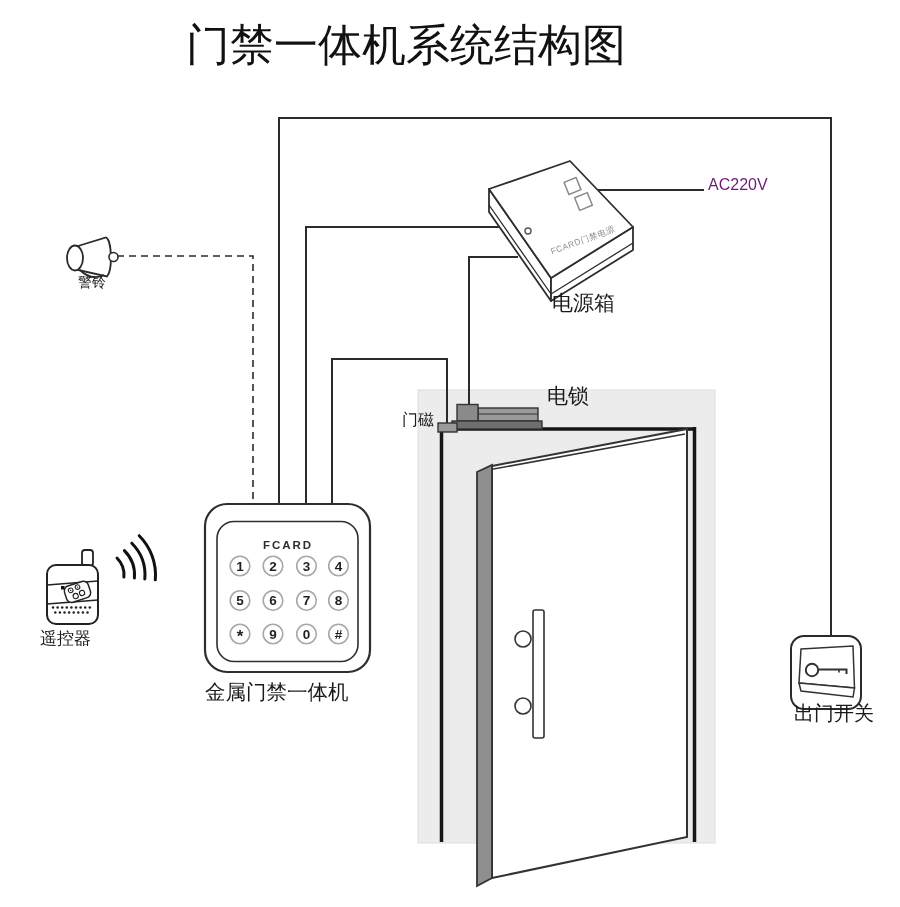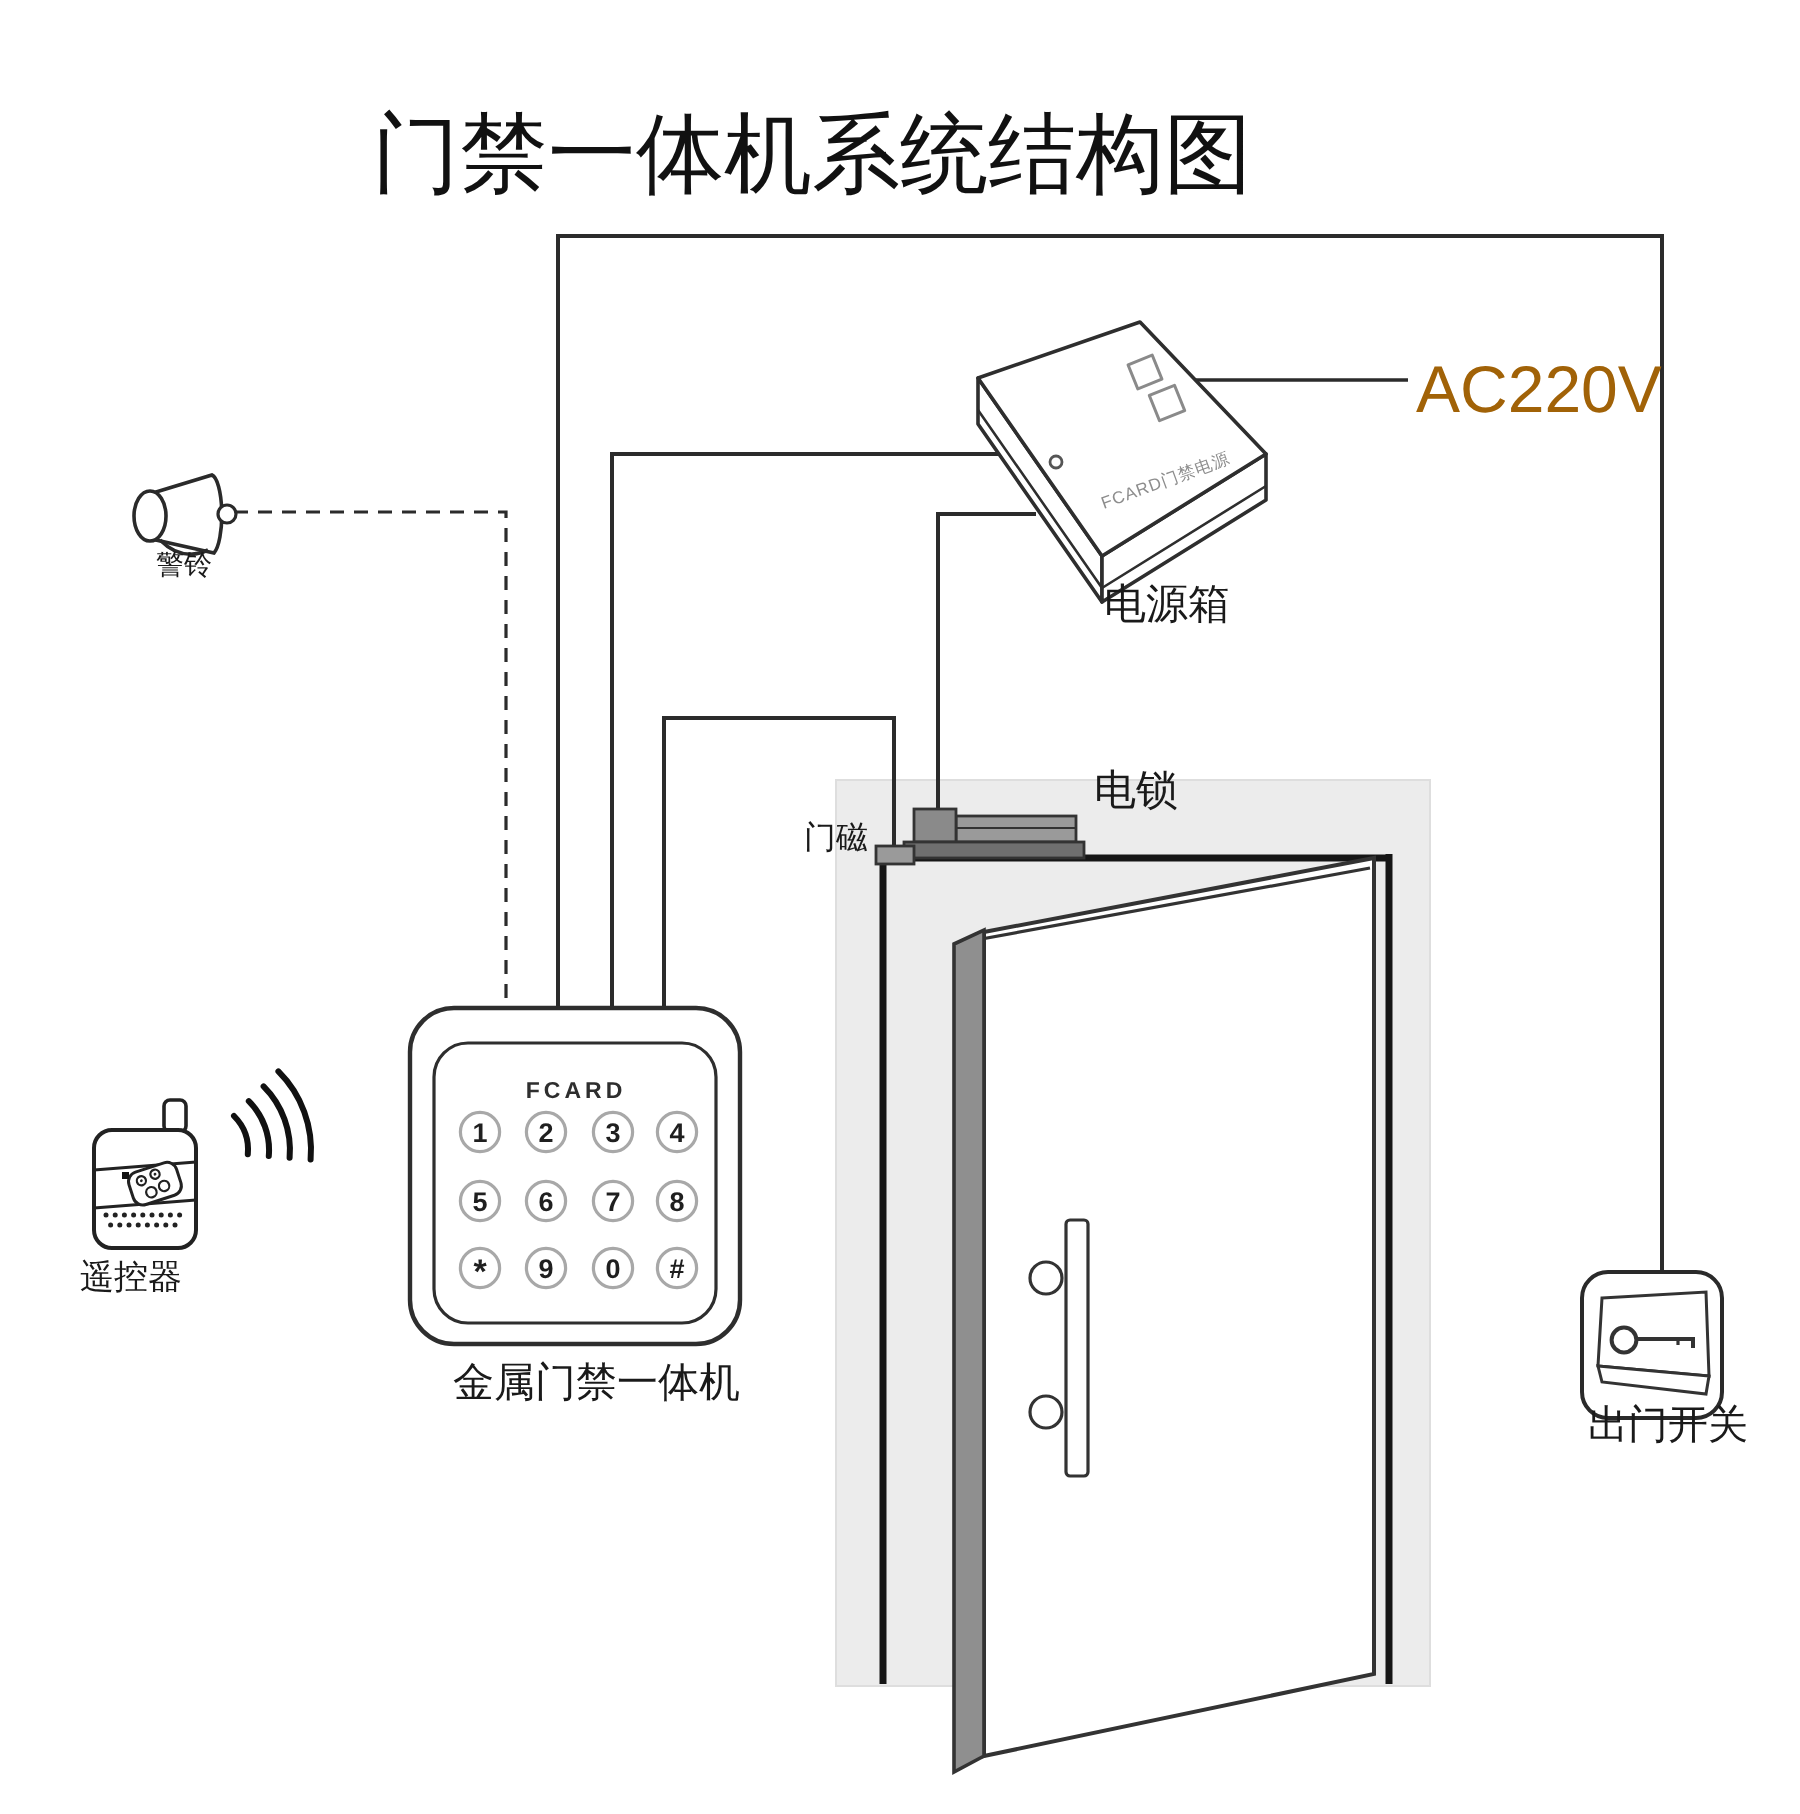--- a/index.html
+++ b/index.html
@@ -1,28 +1,28 @@
 <!DOCTYPE html>
 <html><head>
 <meta charset="utf-8">
 <style>
   html,body{margin:0;padding:0;background:#fff;}
   #stage{position:relative;width:900px;height:907px;background:#ffffff;overflow:hidden;
          font-family:"Liberation Sans","DejaVu Sans",sans-serif;color:#1a1a1a;}
   #diagram-svg{position:absolute;left:0;top:0;}
   .lbl{position:absolute;white-space:nowrap;line-height:1.15;}
   .title{left:186px;top:21px;font-size:44px;letter-spacing:0px;
-         font-family:"Liberation Serif","DejaVu Serif",serif;color:#111;margin-top:32px;}
-  .ac{left:708px;top:176px;font-size:33px;color:#a16207;}
+         font-family:"Liberation Serif","DejaVu Serif",serif;color:#111;}
+  .ac{left:708px;top:176px;font-size:16px;color:#701a75;}
   .powerbox{left:552px;top:291px;font-size:21px;}
   .powerprint{left:541px;top:236px;width:84px;text-align:center;font-size:8.5px;color:#8d8d8d;
               letter-spacing:.5px;transform:rotate(-20deg);transform-origin:center;}
   .alarm{left:78px;top:274px;font-size:14px;}
   .remote{left:40px;top:629px;font-size:17px;}
-  .keypadcap{left:205px;top:680px;width:165px;text-align:right;font-size:20.5px;}
+  .keypadcap{left:205px;top:680px;width:165px;text-align:left;font-size:20.5px;}
   .doorlock{left:499px;top:384px;font-size:21px;margin-left:48px;}
   .doormagnet{left:402px;top:411px;font-size:16px;}
   .exitsw{left:794px;top:702px;font-size:20px;}
   svg text.btn{font-family:"Liberation Sans","DejaVu Sans",sans-serif;font-weight:bold;
                font-size:13.5px;fill:#1f1f1f;}
   svg text.brand{font-family:"Liberation Sans","DejaVu Sans",sans-serif;font-weight:bold;
                font-size:11.5px;fill:#2e2e2e;letter-spacing:2px;}
 </style>
 </head>
 <body>

